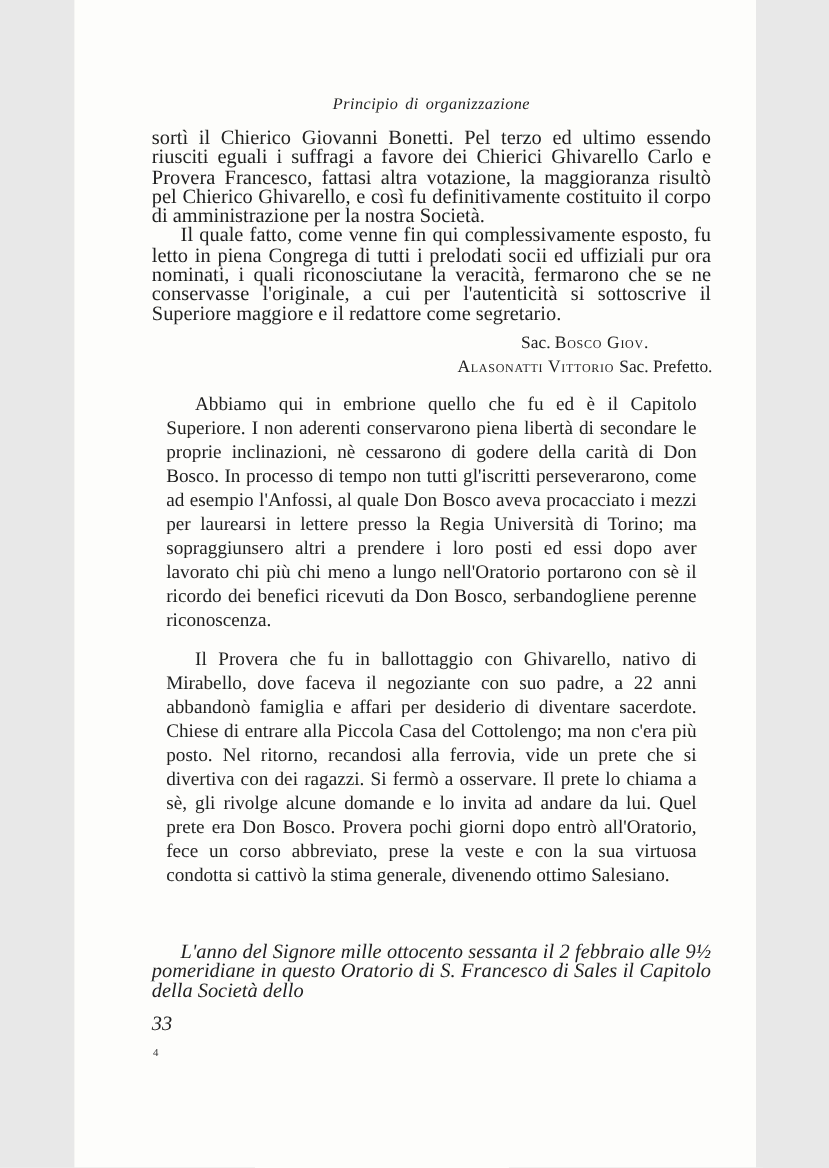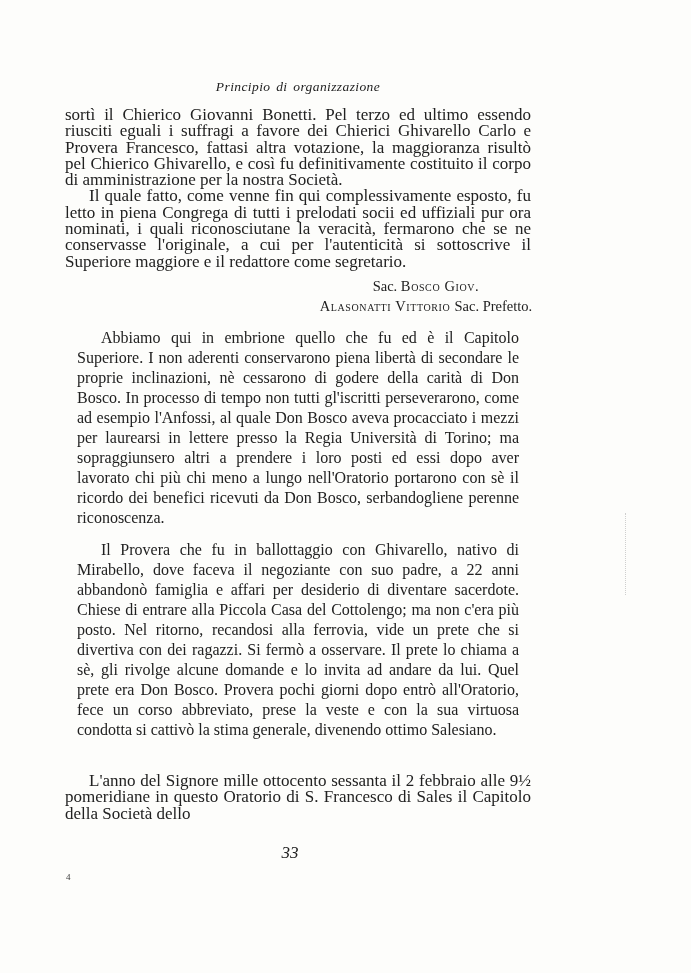--- a/index.html
+++ b/index.html
@@ -2,21 +2,21 @@
 <html><head>
 <meta charset="utf-8">
 <style>
   html, body {
     margin: 0;
     padding: 0;
     background: #e8e8e8;
   }
   .page {
     position: relative;
-    width: 691px;
+    width: 568px;
     height: 973px;
     margin: 0 auto;
     background: #fdfdfb;
     overflow: hidden;
     font-family: "Liberation Serif", "DejaVu Serif", serif;
     color: #212121;
   }
   .text-col {
     position: absolute;
     left: 65px;
@@ -50,27 +50,27 @@
     white-space: nowrap;
     transform: translateX(128px);
   }
   .body-text {
     margin-top: 12px;
     font-size: 16px;
     line-height: 20px;
     text-align: justify;
   }
   .body-text p { margin: 12px; }
-  .verbale { margin-top: 33px; }
+  .verbale { margin-top: 45px; font-style: italic; }
   p.indent { text-indent: 24px; }
   .it { }
   .sc { font-variant: small-caps; letter-spacing: 0.6px; }
   .page-number {
-    margin-top: 20px;
-    text-align: center;
+    margin-top: 8px;
+    text-align: left;
     padding-right: 16px;
     font-style: italic;
     font-size: 17px;
     line-height: 22px;
   }
   .sheet-mark {
     position: absolute;
     left: 66px;
     top: 872px;
     font-size: 9px;

